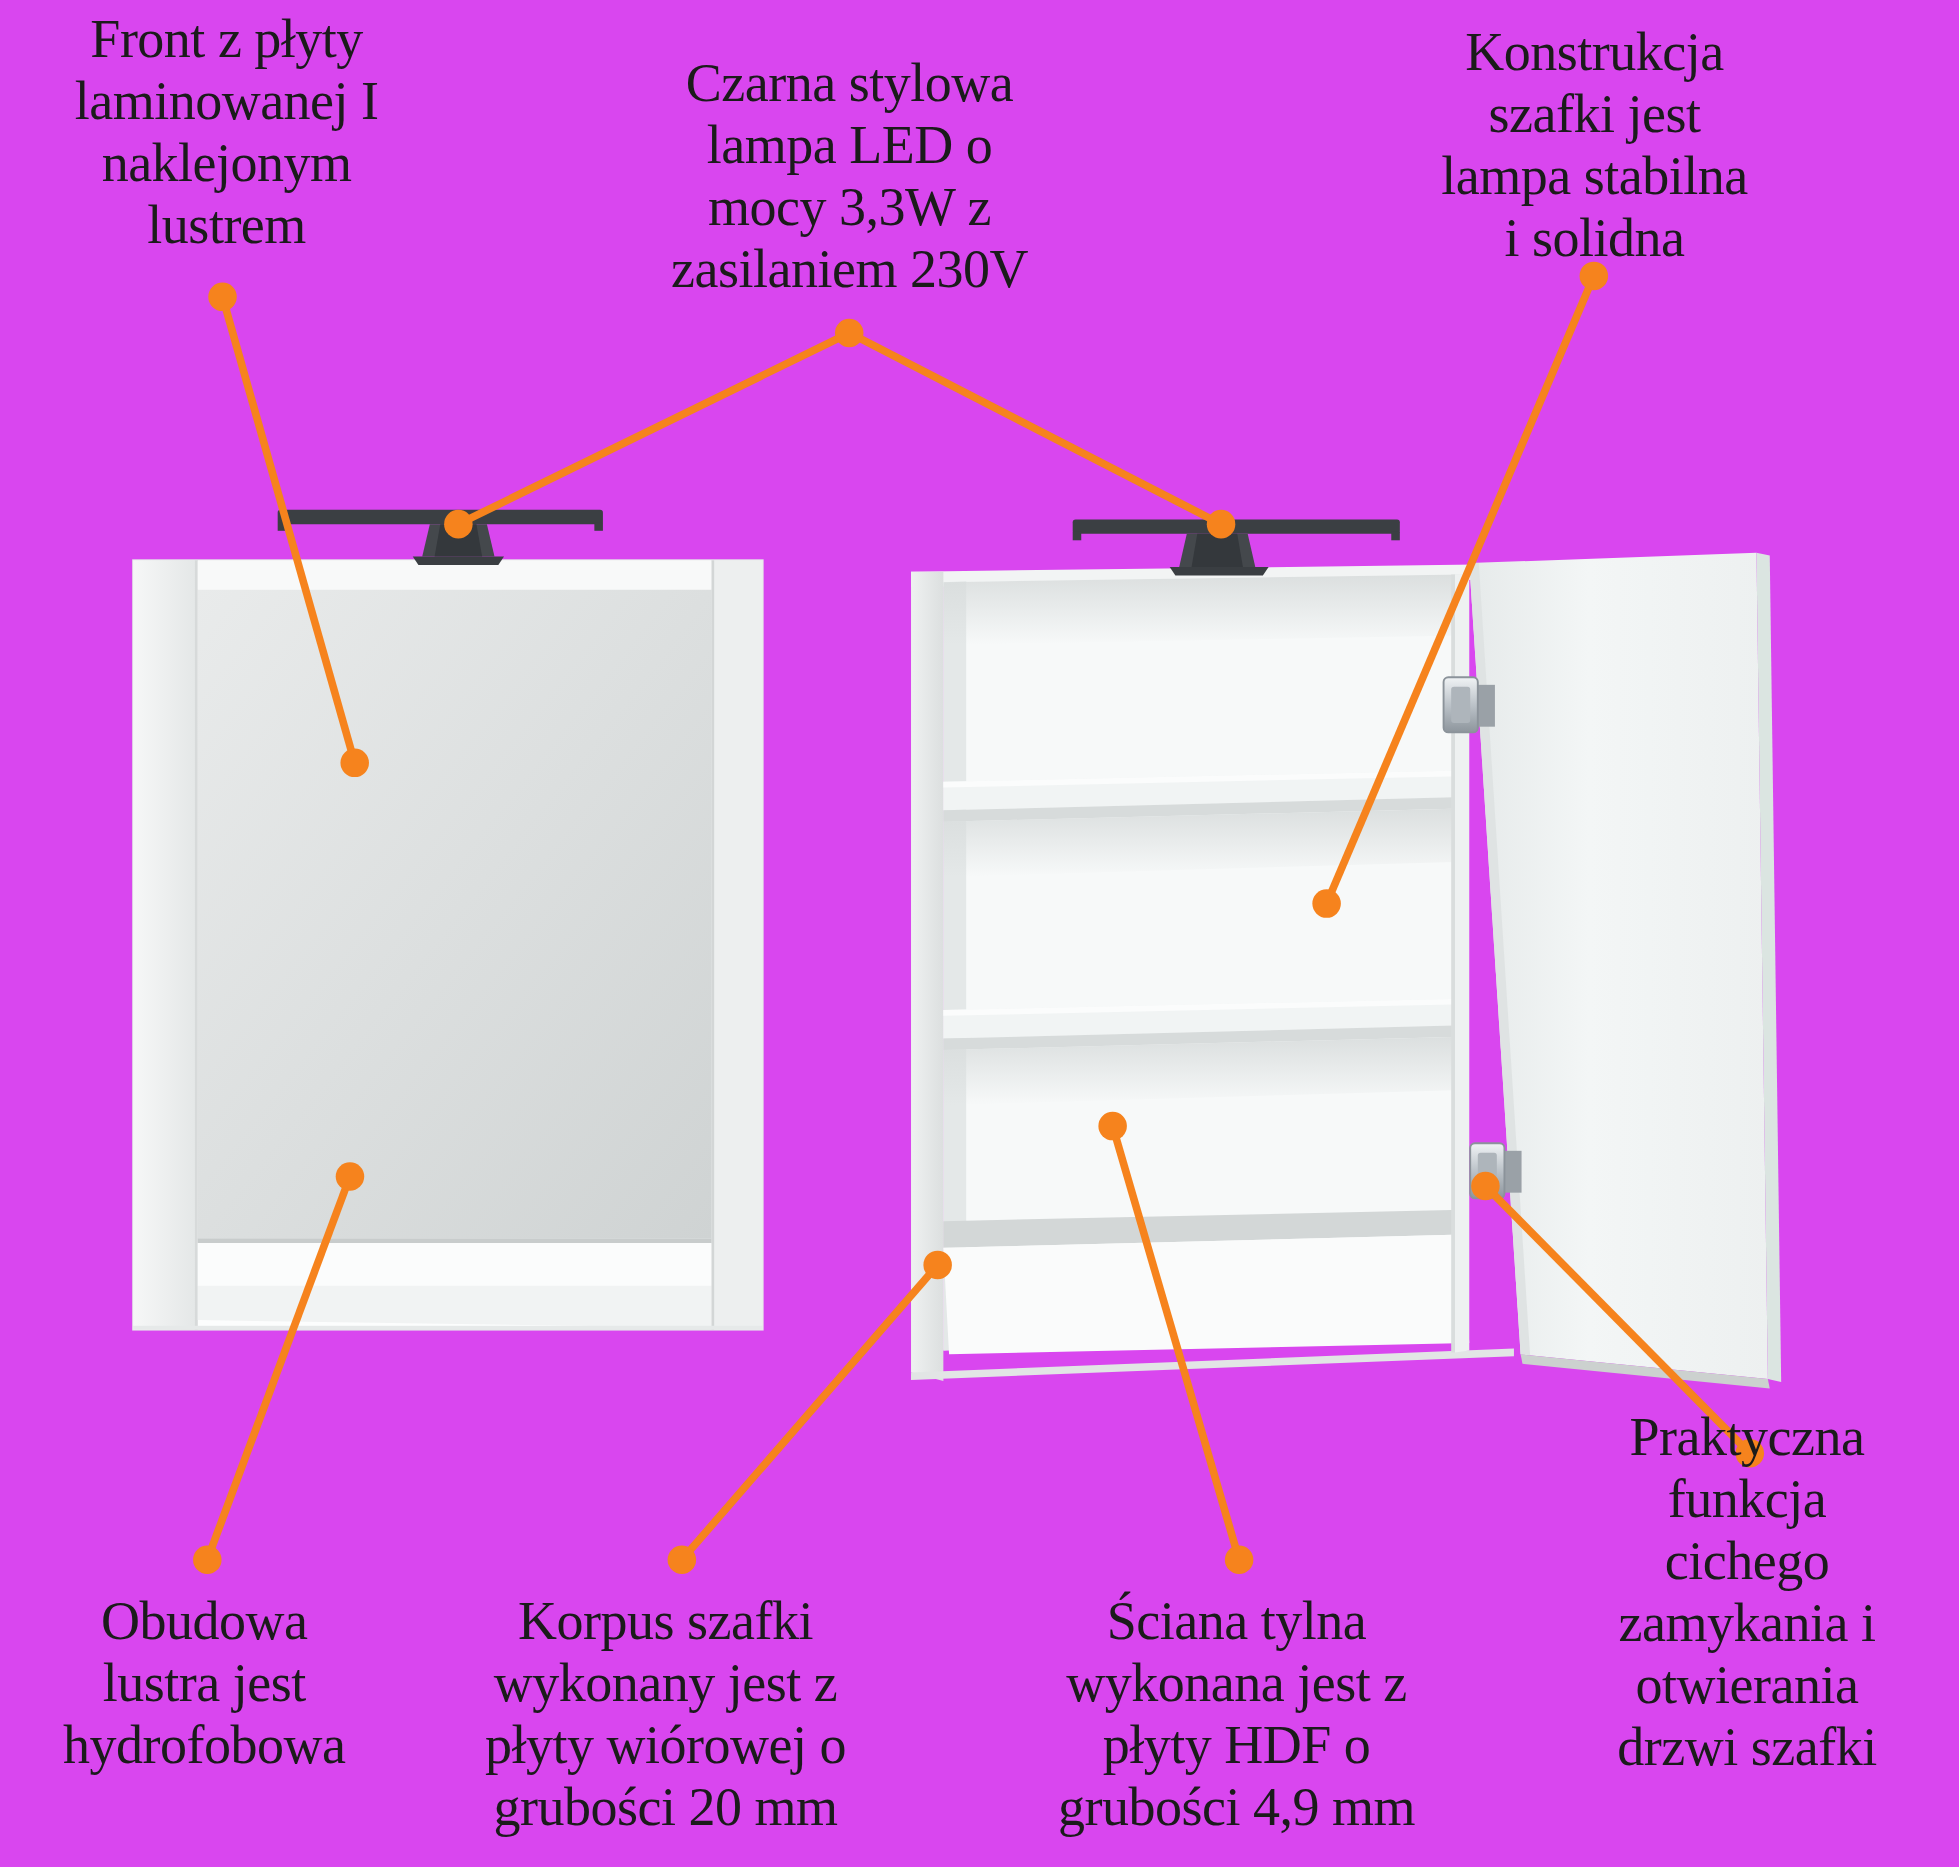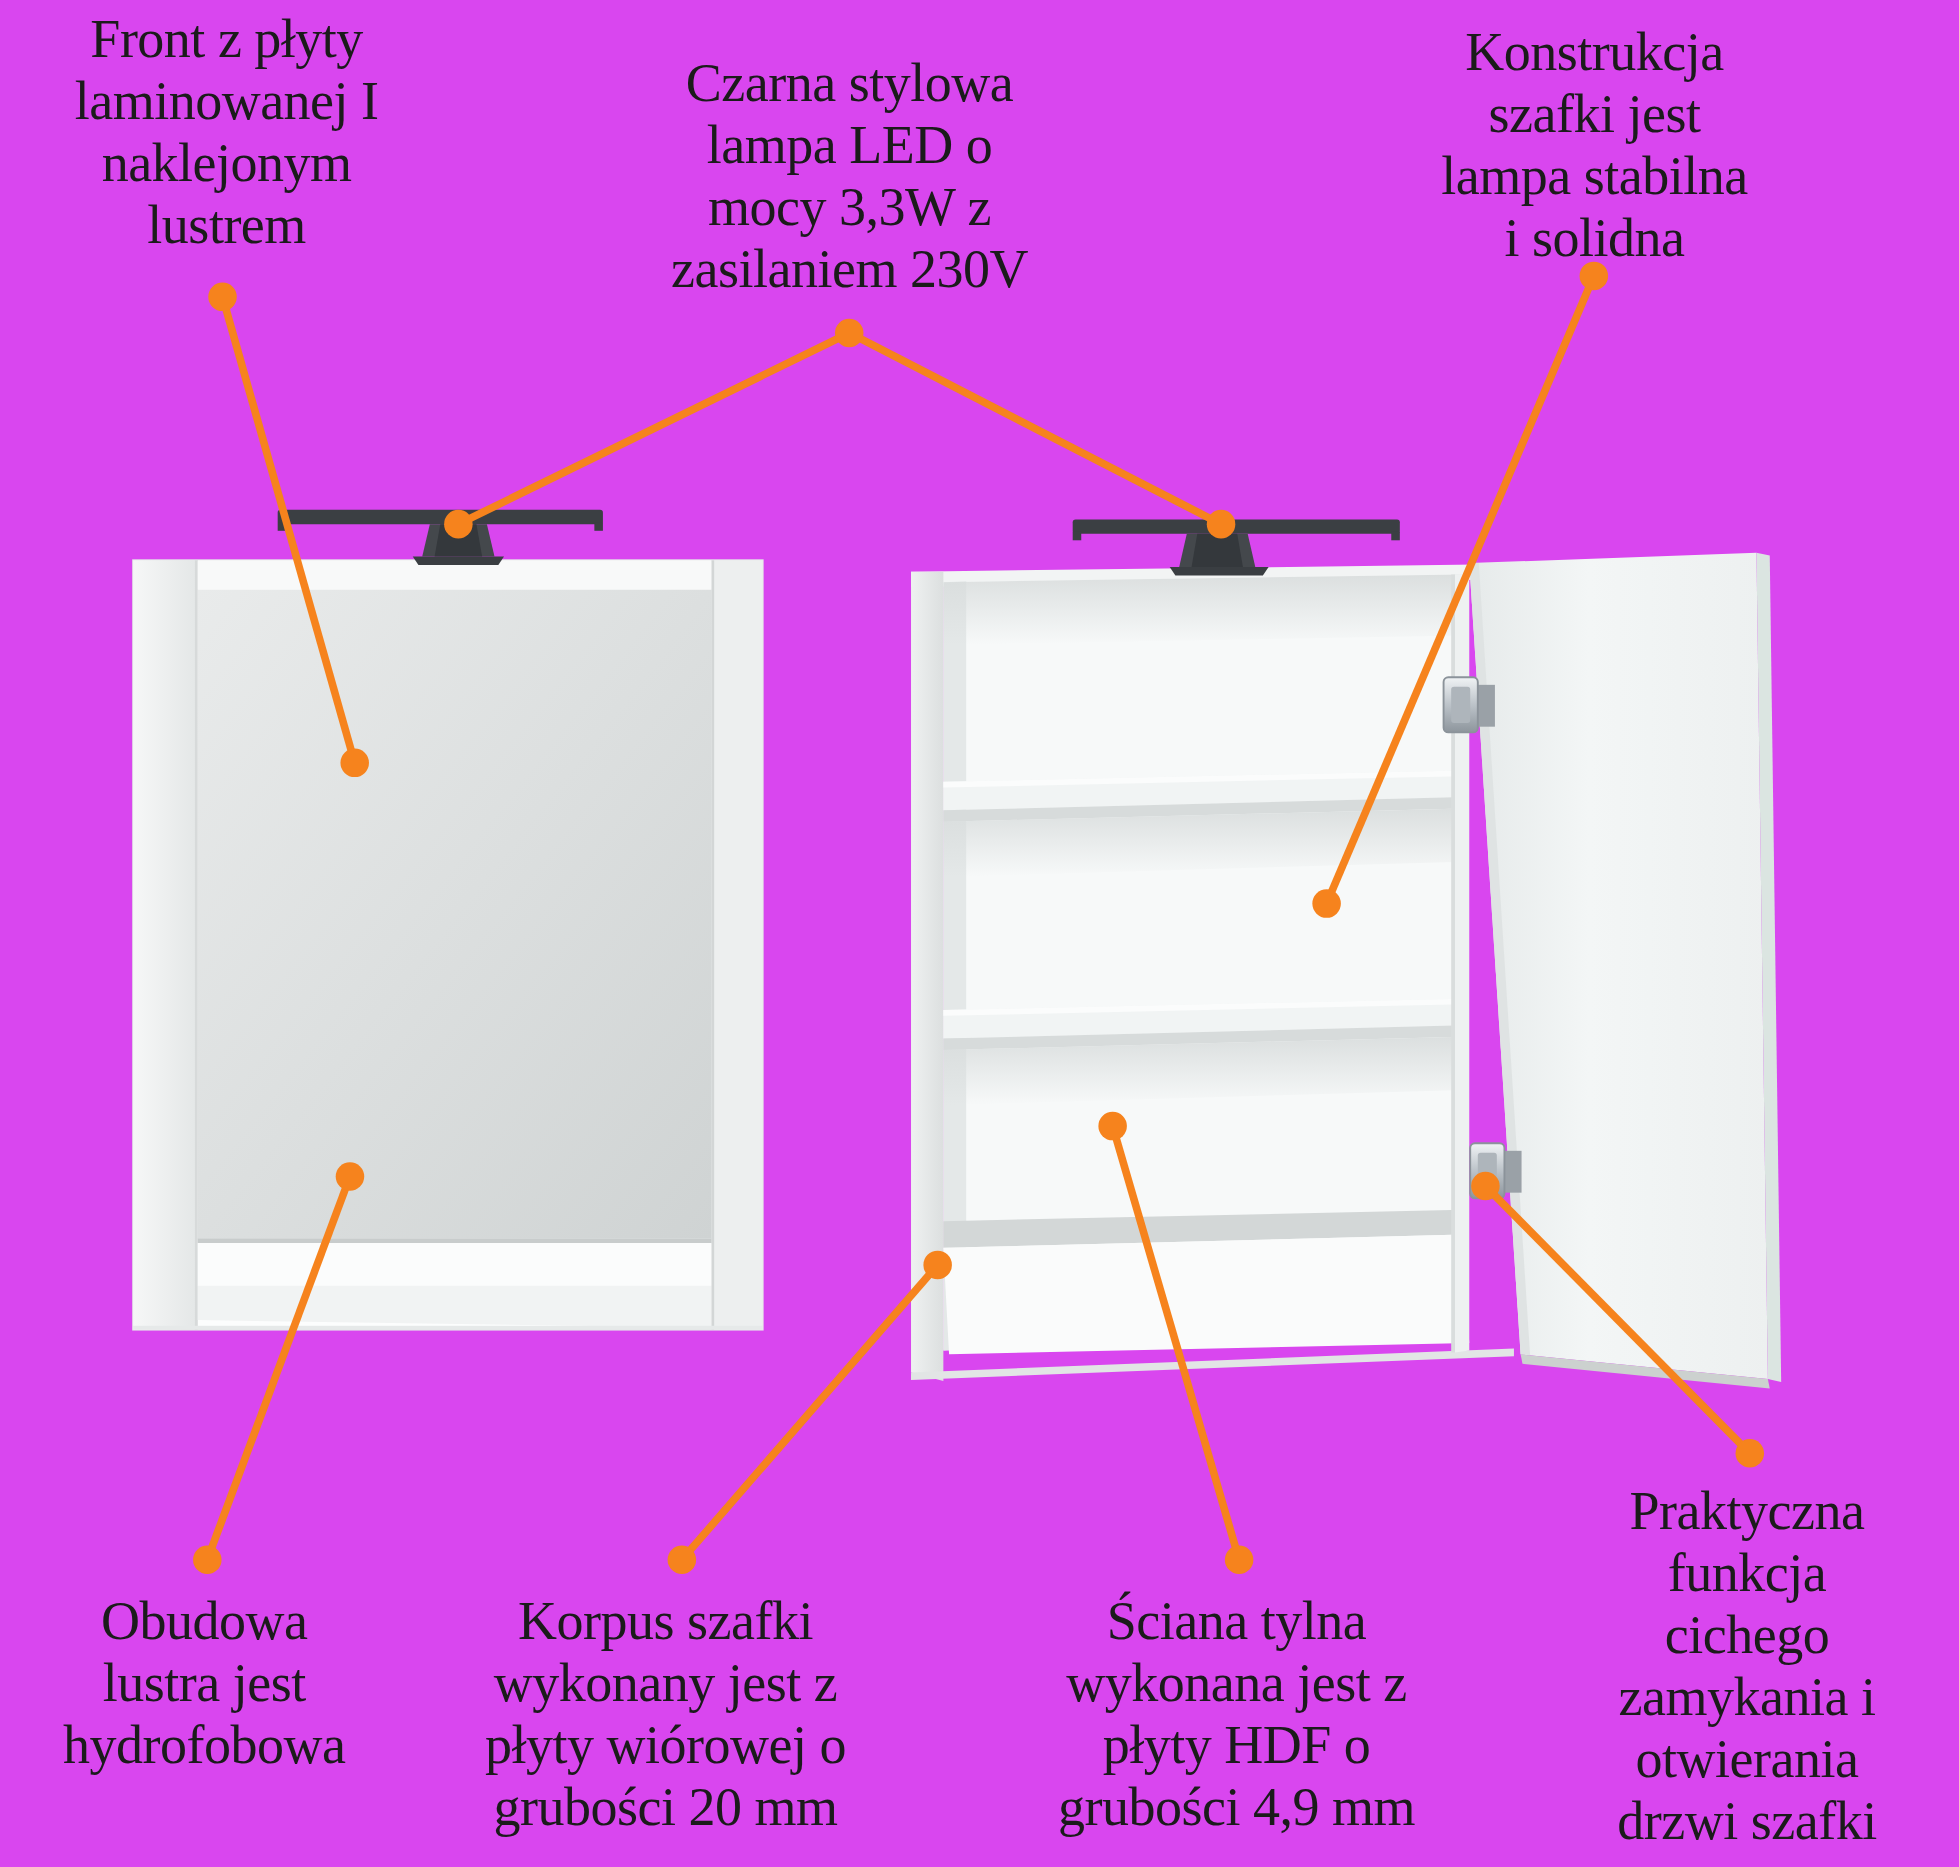--- a/index.html
+++ b/index.html
@@ -186,20 +186,20 @@
 lustra jest
 hydrofobowa</div>
   <div class="ann-label" style="left: 399px; top: 1590px; width: 533px; color: rgb(27, 27, 27);">Korpus szafki
 wykonany jest z
 płyty wiórowej o
 grubości 20 mm</div>
   <div class="ann-label" style="left: 970px; top: 1590px; width: 533px; color: rgb(27, 27, 27);">Ściana tylna
 wykonana jest z
 płyty HDF o
 grubości 4,9 mm</div>
-  <div class="ann-label" style="left: 1538px; top: 1480px; width: 418px; color: rgb(27, 27, 27);">Praktyczna
+  <div class="ann-label" style="left: 1538px; top: 1406px; width: 418px; color: rgb(27, 27, 27);">Praktyczna
 funkcja
 cichego
 zamykania i
 otwierania
 drzwi szafki</div>
 </div>
 
 
 </body></html>

